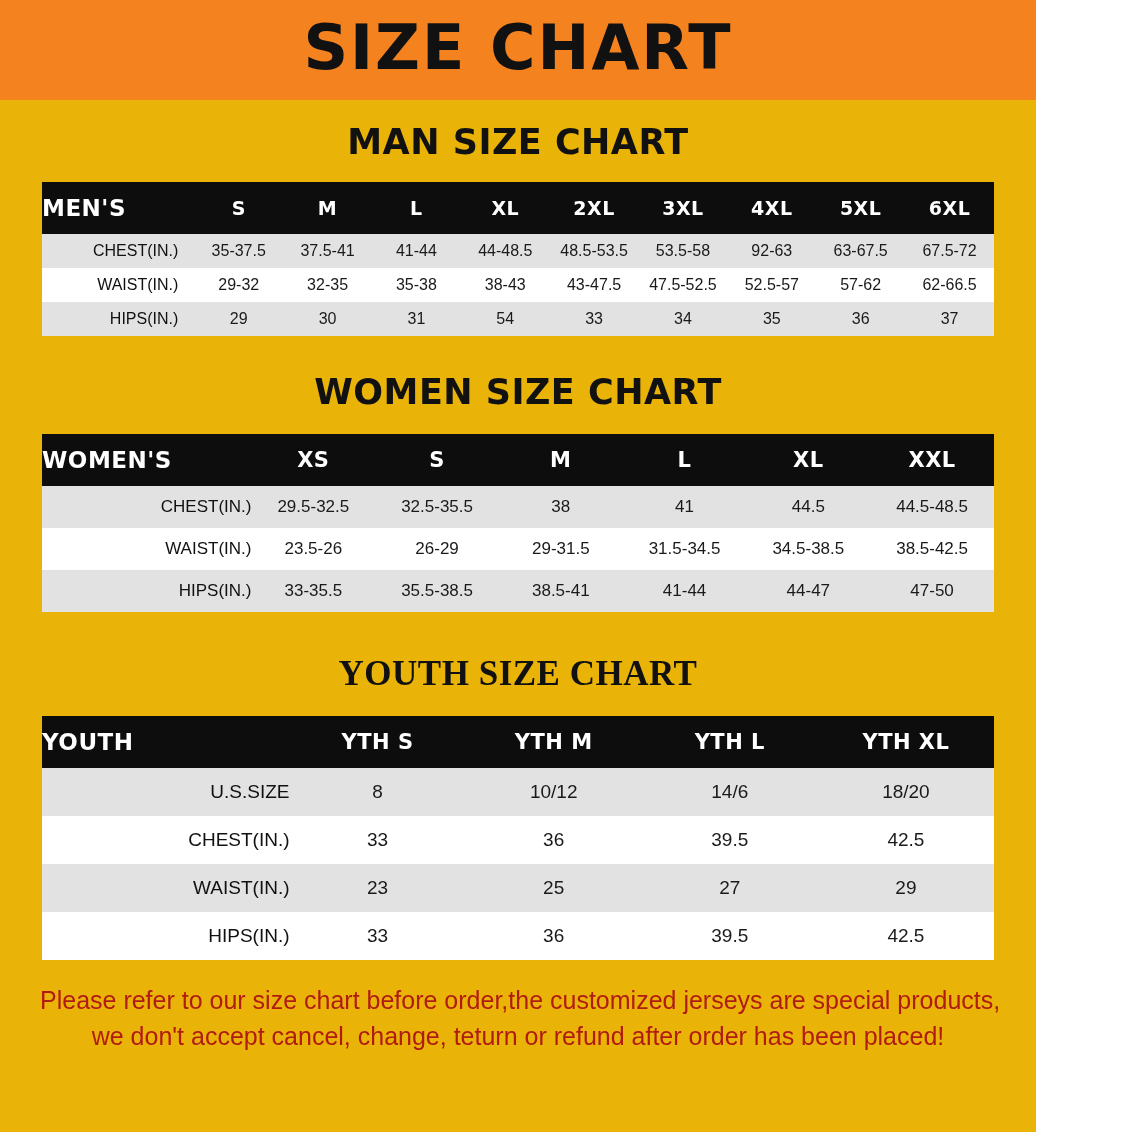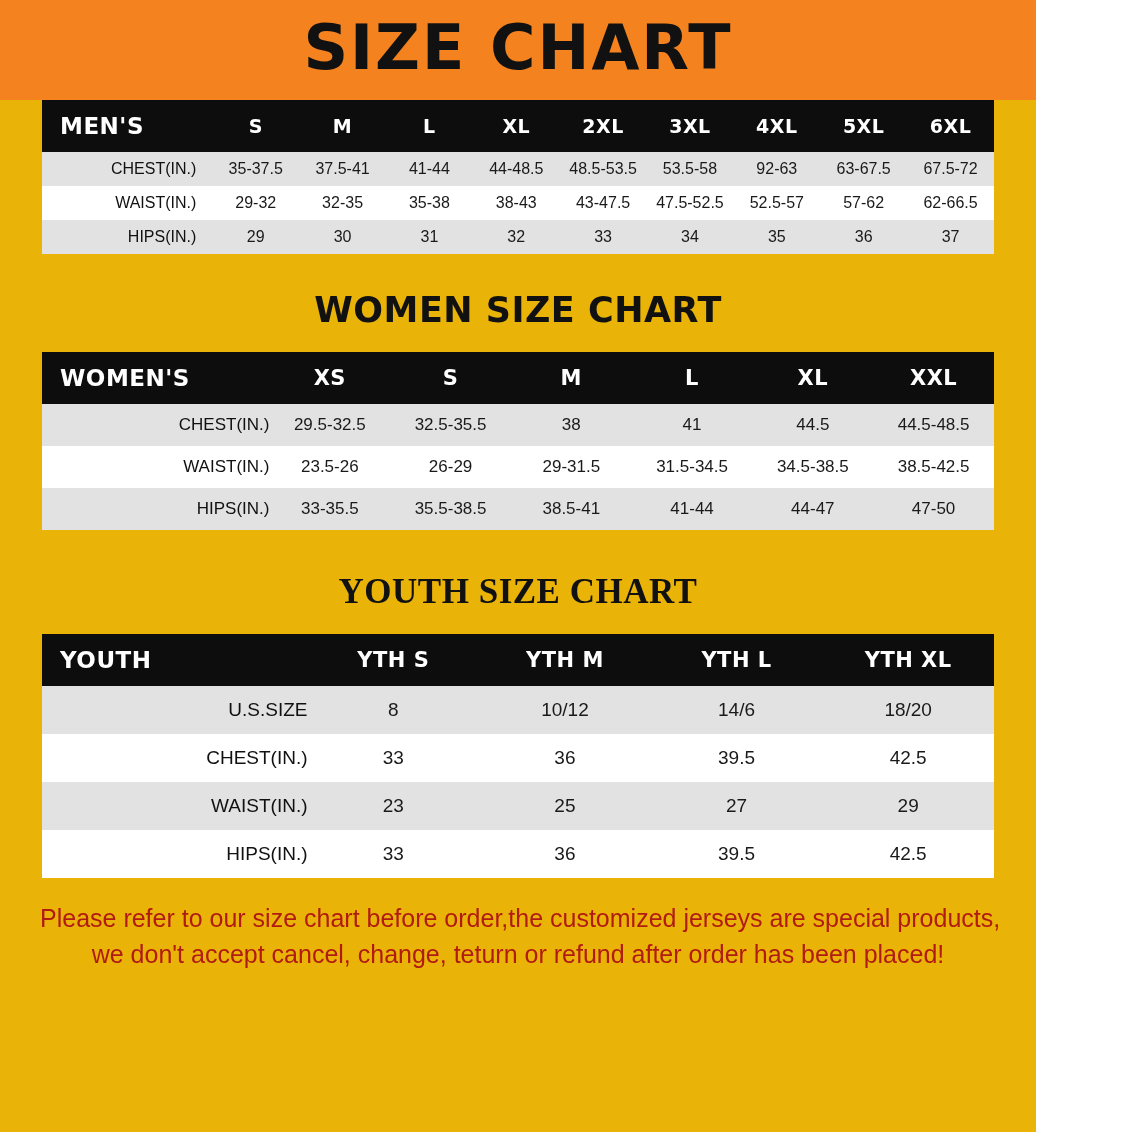--- a/index.html
+++ b/index.html
@@ -77,21 +77,20 @@
     color: #ffffff;
     font-family: "DejaVu Sans", sans-serif;
     font-weight: 700;
     font-size: 19px;
     padding: 13px 0;
     text-align: center;
     letter-spacing: 0.5px;
   }
   thead th.label-col {
     text-align: left;
-    padding-left: 18px;
     font-size: 22px;
   }
   tbody td {
     font-family: "Liberation Sans", sans-serif;
     font-size: 16.5px;
     color: #1a1a1a;
     text-align: center;
     padding: 8px 0;
     white-space: nowrap;
   }
@@ -135,20 +134,21 @@
 </style>
 </head>
 <body>
 
 <div class="page">
 
   <div class="banner">
     <div class="banner-title">SIZE CHART</div>
   </div>
 
+  <div class="section-title title-man">MAN SIZE CHART</div>
   <div class="table-wrap">
     <table id="men-table">
       <thead>
         <tr>
           <th class="label-col" style="width:16%">MEN'S</th>
           <th>S</th>
           <th>M</th>
           <th>L</th>
           <th>XL</th>
           <th>2XL</th>
@@ -181,21 +181,21 @@
           <td>47.5-52.5</td>
           <td>52.5-57</td>
           <td>57-62</td>
           <td>62-66.5</td>
         </tr>
         <tr class="shade">
           <td class="label-col">HIPS(IN.)</td>
           <td>29</td>
           <td>30</td>
           <td>31</td>
-          <td>32</td>
+          <td>54</td>
           <td>33</td>
           <td>34</td>
           <td>35</td>
           <td>36</td>
           <td>37</td>
         </tr>
       </tbody>
     </table>
   </div>
 

